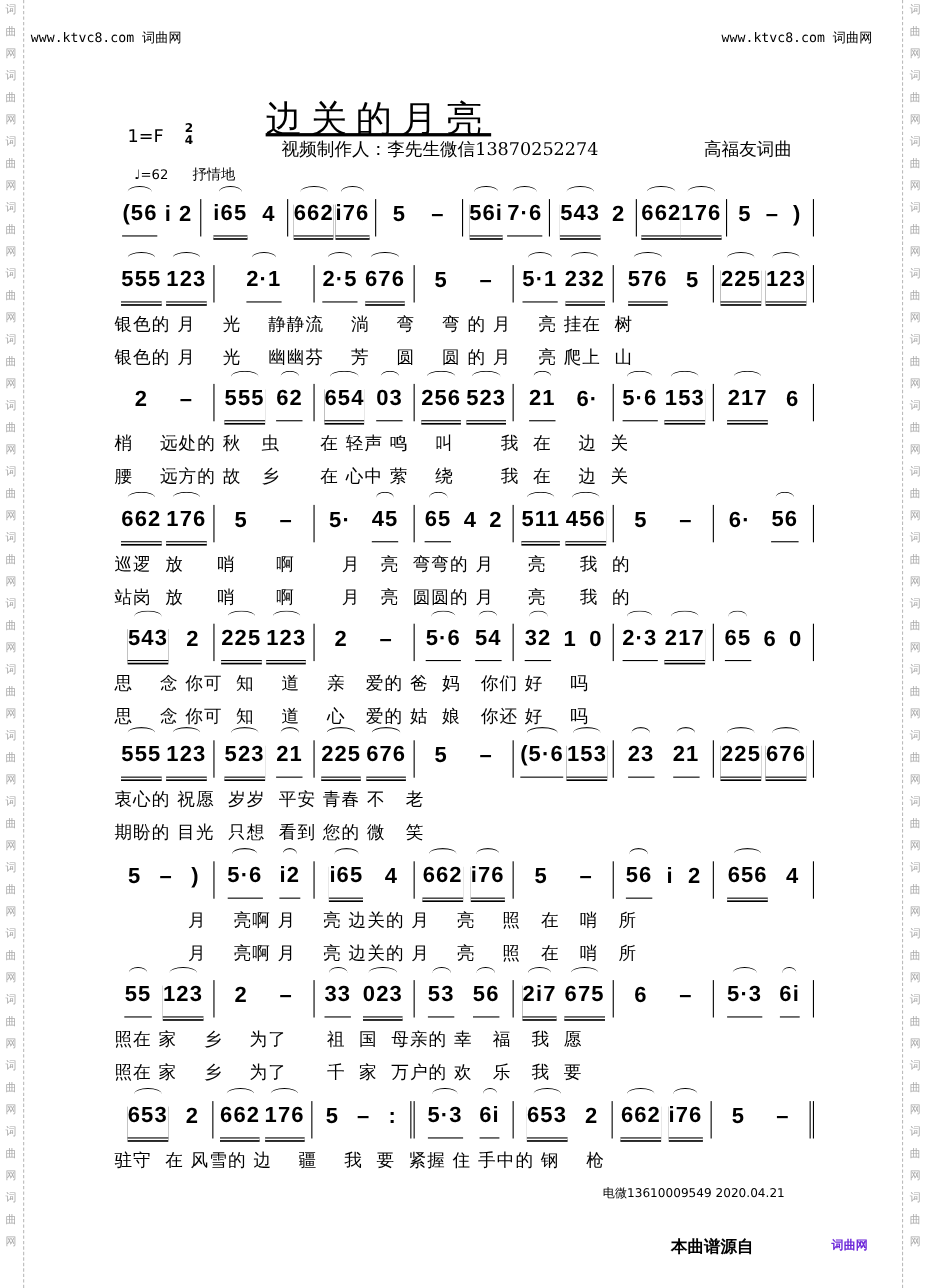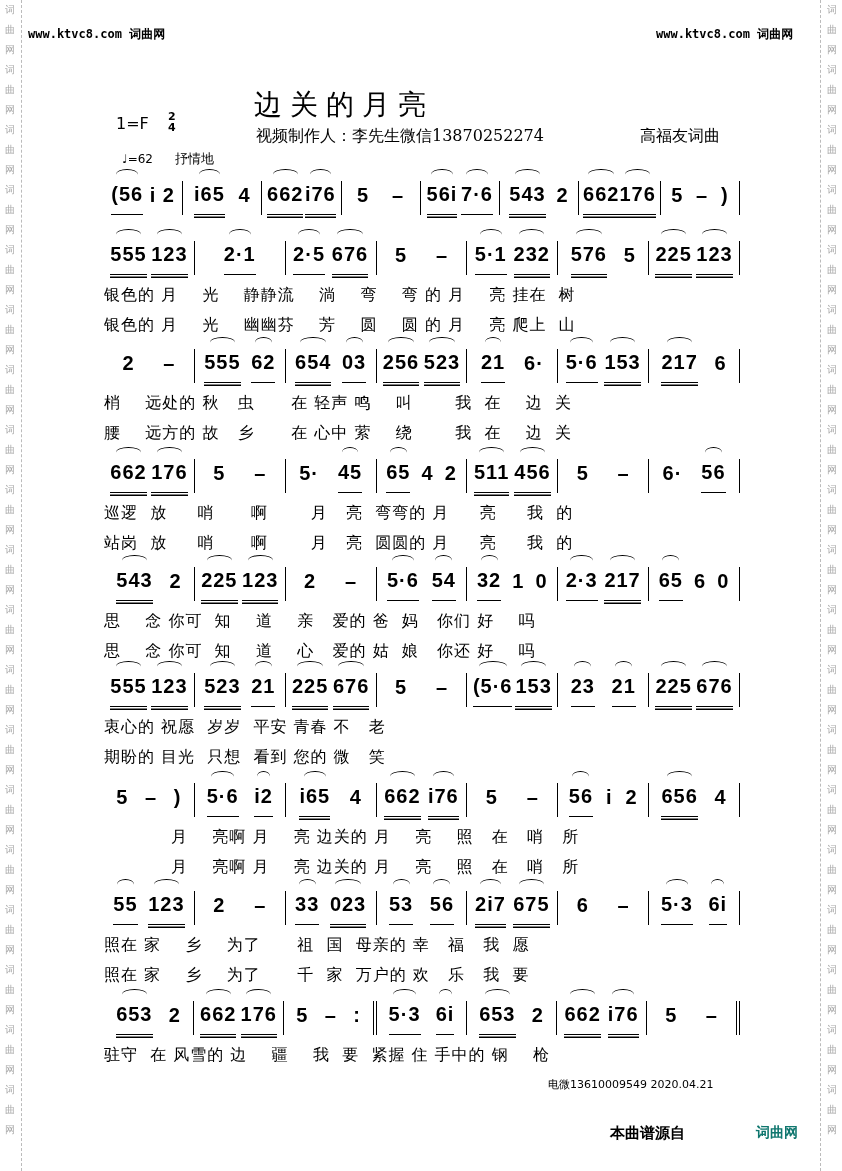--- a/index.html
+++ b/index.html
@@ -1,40 +1,40 @@
 <!DOCTYPE html>
 <html><head>
 <meta charset="utf-8">
 <style>
   html,body{margin:0;padding:0;background:#fff;}
   body{width:842px;height:1171px;position:relative;overflow:hidden;font-family:"DejaVu Sans",sans-serif;color:#000;}
   .margin-line{position:absolute;top:0;bottom:0;border-left:1px dashed #bbb;}
   .wm-col{position:absolute;top:0;width:16px;font-size:10px;color:#aaa;line-height:20px;text-align:center;}
   .wm-col span{display:block;}
-  .site{position:absolute;top:26px;font-family:"DejaVu Sans Mono",monospace;font-size:12px;font-weight:bold;}
-  .title{position:absolute;top:86px;left:0;width:688px;text-align:center;font-size:28px;letter-spacing:8px;font-family:"DejaVu Sans",sans-serif;}
+  .site{position:absolute;top:26px;font-family:"DejaVu Sans Mono",monospace;font-size:12px;}
+  .title{position:absolute;top:86px;left:0;width:688px;text-align:center;font-size:33px;letter-spacing:8px;font-family:"DejaVu Sans",sans-serif;text-decoration:underline;}
   .key{position:absolute;top:114px;left:116px;font-size:16px;}
   .timesig{position:absolute;top:111px;left:168px;font-size:11px;font-weight:bold;line-height:11px;text-align:center;}
   .producer{position:absolute;top:126px;left:256px;font-size:16px;font-family:"DejaVu Serif",serif;}
   .composer{position:absolute;top:126px;left:640px;font-size:16px;font-family:"DejaVu Serif",serif;}
   .tempo{position:absolute;top:150px;left:122px;font-size:12px;}
   .tempo .mood{margin-left:22px;font-size:13px;}
   .row{position:absolute;left:104px;width:636px;}
   .notes{display:flex;align-items:center;height:36px;font-weight:bold;font-size:20px;font-family:"Liberation Sans",sans-serif;white-space:nowrap;}
   .measure{flex:1;display:flex;justify-content:space-around;align-items:flex-end;padding:0 4px;border-right:1.5px solid #000;height:34px;position:relative;}
   .measure.dbl{border-right:4px double #000;}
   .measure.final{border-right:4px double #000;}
   .grp{position:relative;padding-bottom:8px;letter-spacing:1px;}
   .grp.u1{border-bottom:1.5px solid #000;}
   .grp.u2{box-shadow:0 1.5px 0 #fff,0 3px 0 #000;border-bottom:1.5px solid #000;margin-top:32px;}
   .slur{position:absolute;top:-14px;left:15%;width:70%;height:10px;border-top:1.5px solid #000;border-radius:50% 50% 0 0;}
   .lyrics{font-family:"DejaVu Serif",serif;font-size:16px;line-height:22px;white-space:pre;margin-top:8px;letter-spacing:1px;}
   .footer-sign{position:absolute;top:1077px;left:548px;font-size:11px;}
   .source{position:absolute;top:1124px;left:610px;font-size:15px;font-weight:bold;}
-  .source-brand{position:absolute;top:1124px;left:756px;font-size:14px;font-weight:bold;color:#0f766e;text-align:right;}
+  .source-brand{position:absolute;top:1124px;left:756px;font-size:11px;font-weight:bold;color:#6d28d9;text-align:right;}
 </style>
 </head>
 <body>
 
 <div class="margin-line" style="left:21px;"></div>
 <div class="margin-line" style="left:820px;"></div>
 <div class="wm-col" id="wm-left" style="left:2px;">
     <span>词</span>
     <span>曲</span>
     <span>网</span>

